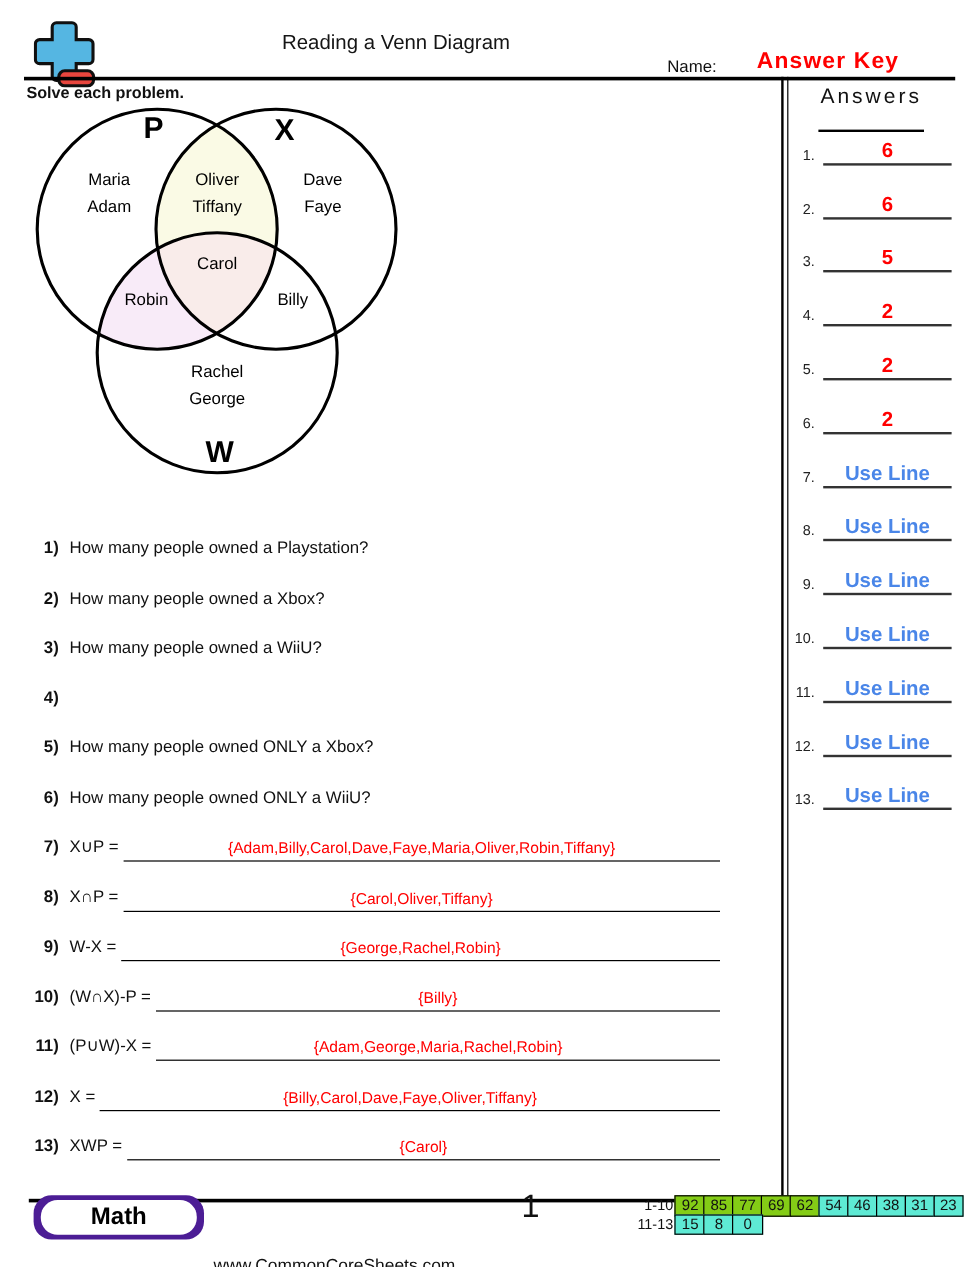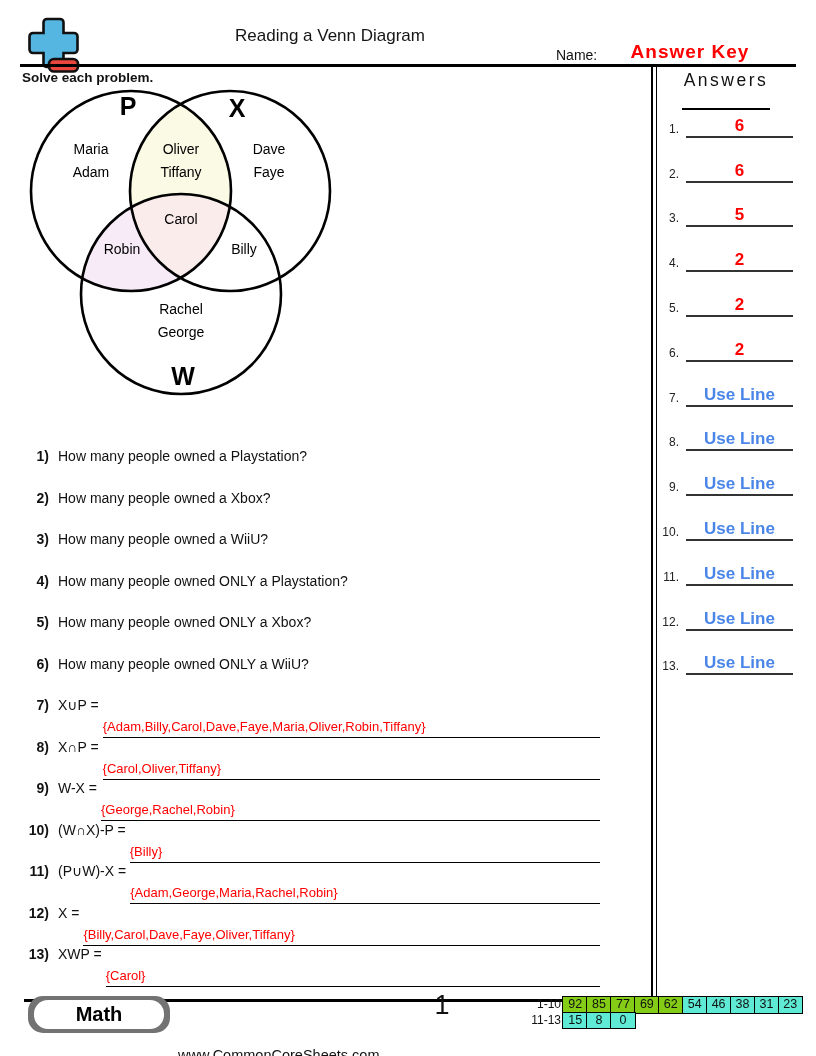--- a/index.html
+++ b/index.html
@@ -21,41 +21,41 @@
   .venn text{font-family:"Liberation Sans","DejaVu Sans",sans-serif;}
   .venn .setlabel{font-size:25px;font-weight:bold;}
   .venn .vname{font-size:14px;}
 
   
   .questions{position:absolute;left:22px;top:448px;width:578px;}
   .qrow{display:flex;height:41.5px;align-items:flex-start;line-height:17px;font-size:14px;}
   .qnum{width:27px;text-align:right;font-weight:bold;flex:none;}
   .qtext,.qexpr{margin-left:9px;white-space:nowrap;}
   .qblank{flex:1;margin-left:4px;height:20px;border-bottom:1.6px solid #000;
-          text-align:left;overflow:hidden;margin-top:20px;}
+          text-align:center;overflow:hidden;}
   .qans{color:#FF0000;font-size:13px;line-height:19px;white-space:nowrap;}
 
   
   .vline-a{position:absolute;left:651px;top:64px;width:2.2px;height:938px;background:#000;}
   .vline-b{position:absolute;left:656px;top:64px;width:1.2px;height:938px;background:#000;}
   .answers-head{position:absolute;left:660px;top:70px;width:132px;text-align:center;}
   .answers-head span{display:inline-block;font-size:17.5px;font-weight:normal;
                      letter-spacing:2.5px;border-bottom:2.5px solid #000;padding:0 2px 17px 2px;}
   .aitems{position:absolute;left:657px;top:93px;width:136px;}
   .aitem{height:44.8px;display:flex;align-items:flex-end;}
   .anum{width:22px;flex:none;text-align:right;font-size:12px;color:#222;padding-bottom:2px;}
   .aline{flex:1;margin-left:7px;border-bottom:2px solid #333;display:flex;
          align-items:flex-end;justify-content:center;height:100%;}
   .aval{font-size:17px;font-weight:bold;line-height:20px;}
   .aval.red{color:#FF0000;}
   .aval.blue{color:#4A86E8;}
 
   
   .footer-rule{position:absolute;left:24px;right:18px;top:999px;height:2.5px;background:#000;}
-  .math-badge{position:absolute;left:28px;top:996px;width:142px;height:37px;background:#737373;
+  .math-badge{position:absolute;left:28px;top:996px;width:142px;height:37px;background:#4c1d95;
               border-radius:15px;}
   .math-badge .inner{position:absolute;left:6px;right:6px;top:4px;bottom:4px;background:#fff;
               border-radius:14px;display:flex;align-items:center;justify-content:center;}
   .math-badge .inner span{font-size:20px;font-weight:bold;color:#000;}
   .website{position:absolute;left:178px;top:1047px;font-size:14.5px;color:#111;text-decoration:none;}
   .page-num{position:absolute;left:420px;top:990px;width:44px;text-align:center;font-size:27px;}
   .score{position:absolute;left:524px;top:996px;}
   .srow{display:flex;height:17.5px;}
   .srow + .srow{margin-top:-1.6px;}
   .slabel{width:37px;flex:none;text-align:right;font-size:12px;line-height:17px;padding-right:3px;}
@@ -123,21 +123,20 @@
     <div class="qrow">
       <span class="qnum">2)</span>
       <span class="qtext">How many people owned a Xbox?</span>
     </div>
     <div class="qrow">
       <span class="qnum">3)</span>
       <span class="qtext">How many people owned a WiiU?</span>
     </div>
     <div class="qrow">
       <span class="qnum">4)</span>
-      <span class="qtext">How many people owned ONLY a Playstation?</span>
     </div>
     <div class="qrow">
       <span class="qnum">5)</span>
       <span class="qtext">How many people owned ONLY a Xbox?</span>
     </div>
     <div class="qrow">
       <span class="qnum">6)</span>
       <span class="qtext">How many people owned ONLY a WiiU?</span>
     </div>
 

